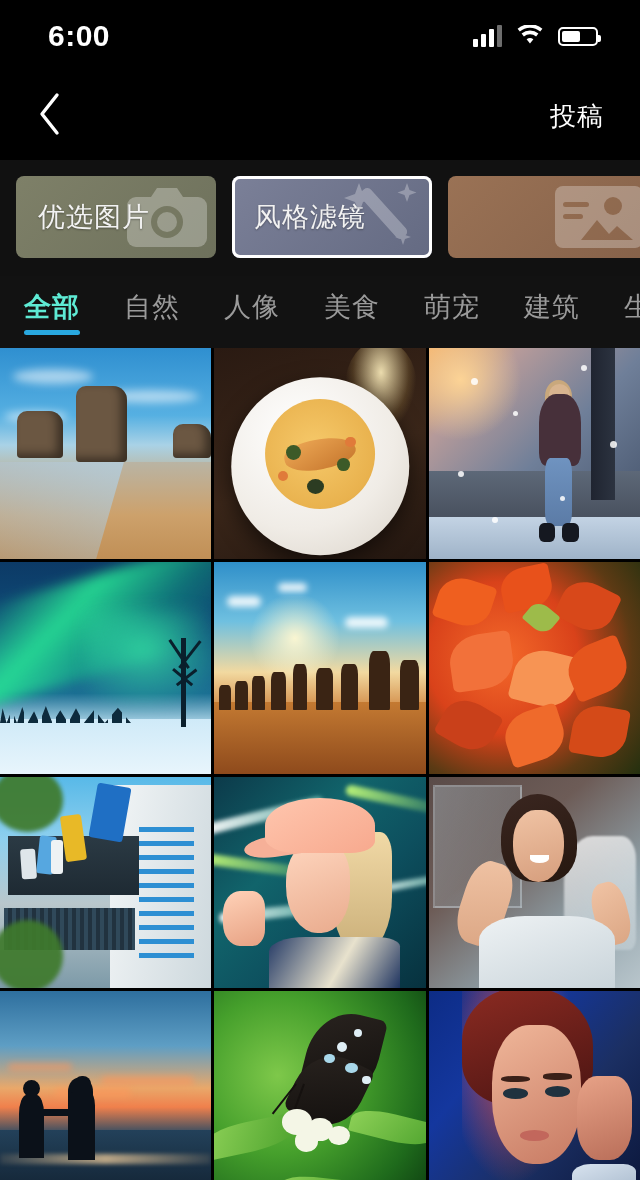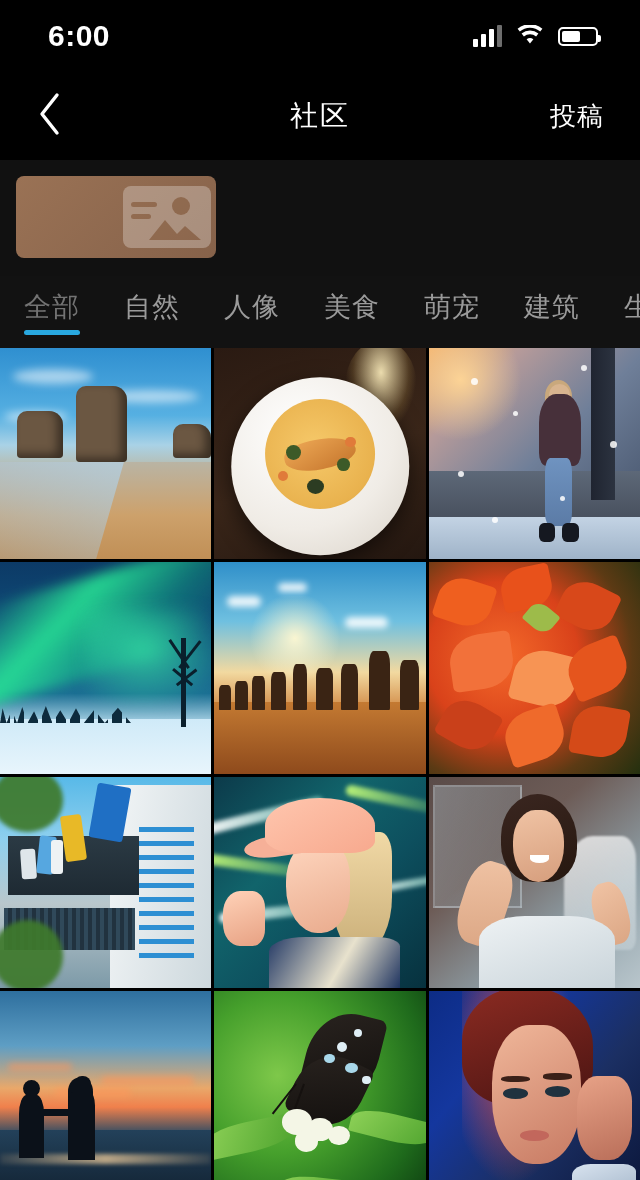--- a/index.html
+++ b/index.html
@@ -104,21 +104,21 @@
     display:flex; align-items:center;
     padding-left:24px;
     gap:44px;
     overflow:hidden; white-space:nowrap;
   }
   .tab{
     position:relative;
     color:#9a9a9a; font-size:27px; letter-spacing:1px;
     padding-bottom:10px; flex:0 0 auto; cursor:pointer;
   }
-  .tab.active{ color:#737373; font-weight:400; }
+  .tab.active{ color:#5eead4; font-weight:700; }
   .tab.active:after{
     content:""; position:absolute; left:50%; transform:translateX(-50%);
     bottom:0; width:100%; height:5px; border-radius:3px;
     background:#29a8e0;
   }
 
   
   .grid{
     display:grid;
     grid-template-columns:repeat(3,1fr);
@@ -336,27 +336,48 @@
 </div>
 
 <div class="navbar">
   <div class="nav-back">
     <span>
       <svg width="26" height="44" viewBox="0 0 26 44">
         <path d="M21 3 L6 22 L21 41" stroke="#fff" stroke-width="3.4" fill="none" stroke-linecap="round" stroke-linejoin="round"></path>
       </svg>
     </span>
   </div>
-  <div class="nav-title">社区</div>
   <div class="nav-action">投稿</div>
 </div>
 
 <div class="cards">
 
-
+  <div class="card card-0">
+    <span class="card-label">优选图片</span>
+    <span class="card-art">
+      <svg width="92" height="72" viewBox="0 0 92 72">
+        <rect x="6" y="16" width="80" height="50" rx="9" fill="#ffffff"></rect>
+        <path d="M30 16 l6-9 h20 l6 9 z" fill="#ffffff"></path>
+        <circle cx="46" cy="41" r="16" fill="#7e8068"></circle>
+        <circle cx="46" cy="41" r="10" fill="#ffffff"></circle>
+      </svg>
+    </span>
+  </div>
+
+  <div class="card card-1 selected">
+    <span class="card-label">风格滤镜</span>
+    <span class="card-art">
+      <svg width="92" height="80" viewBox="0 0 92 80">
+        <rect x="16" y="30" width="62" height="13" rx="5" fill="#ffffff" transform="rotate(48 47 36)"></rect>
+        <path d="M22 6 l4 11 11 4 -11 4 -4 11 -4-11 -11-4 11-4z" fill="#ffffff"></path>
+        <path d="M70 6 l2.5 7 7 2.5 -7 2.5 -2.5 7 -2.5-7 -7-2.5 7-2.5z" fill="#ffffff"></path>
+        <path d="M66 52 l2 6 6 2 -6 2 -2 6 -2-6 -6-2 6-2z" fill="#ffffff"></path>
+      </svg>
+    </span>
+  </div>
 
   <div class="card card-2">
     <span class="card-art">
       <svg width="96" height="74" viewBox="0 0 96 74">
         <rect x="4" y="6" width="88" height="62" rx="8" fill="#ffffff"></rect>
         <circle cx="62" cy="26" r="9" fill="#9a7255"></circle>
         <path d="M30 60 l16-20 12 14 8-8 16 14 z" fill="#9a7255"></path>
         <rect x="12" y="22" width="26" height="5" rx="2.5" fill="#9a7255"></rect>
         <rect x="12" y="34" width="20" height="5" rx="2.5" fill="#9a7255"></rect>
       </svg>

